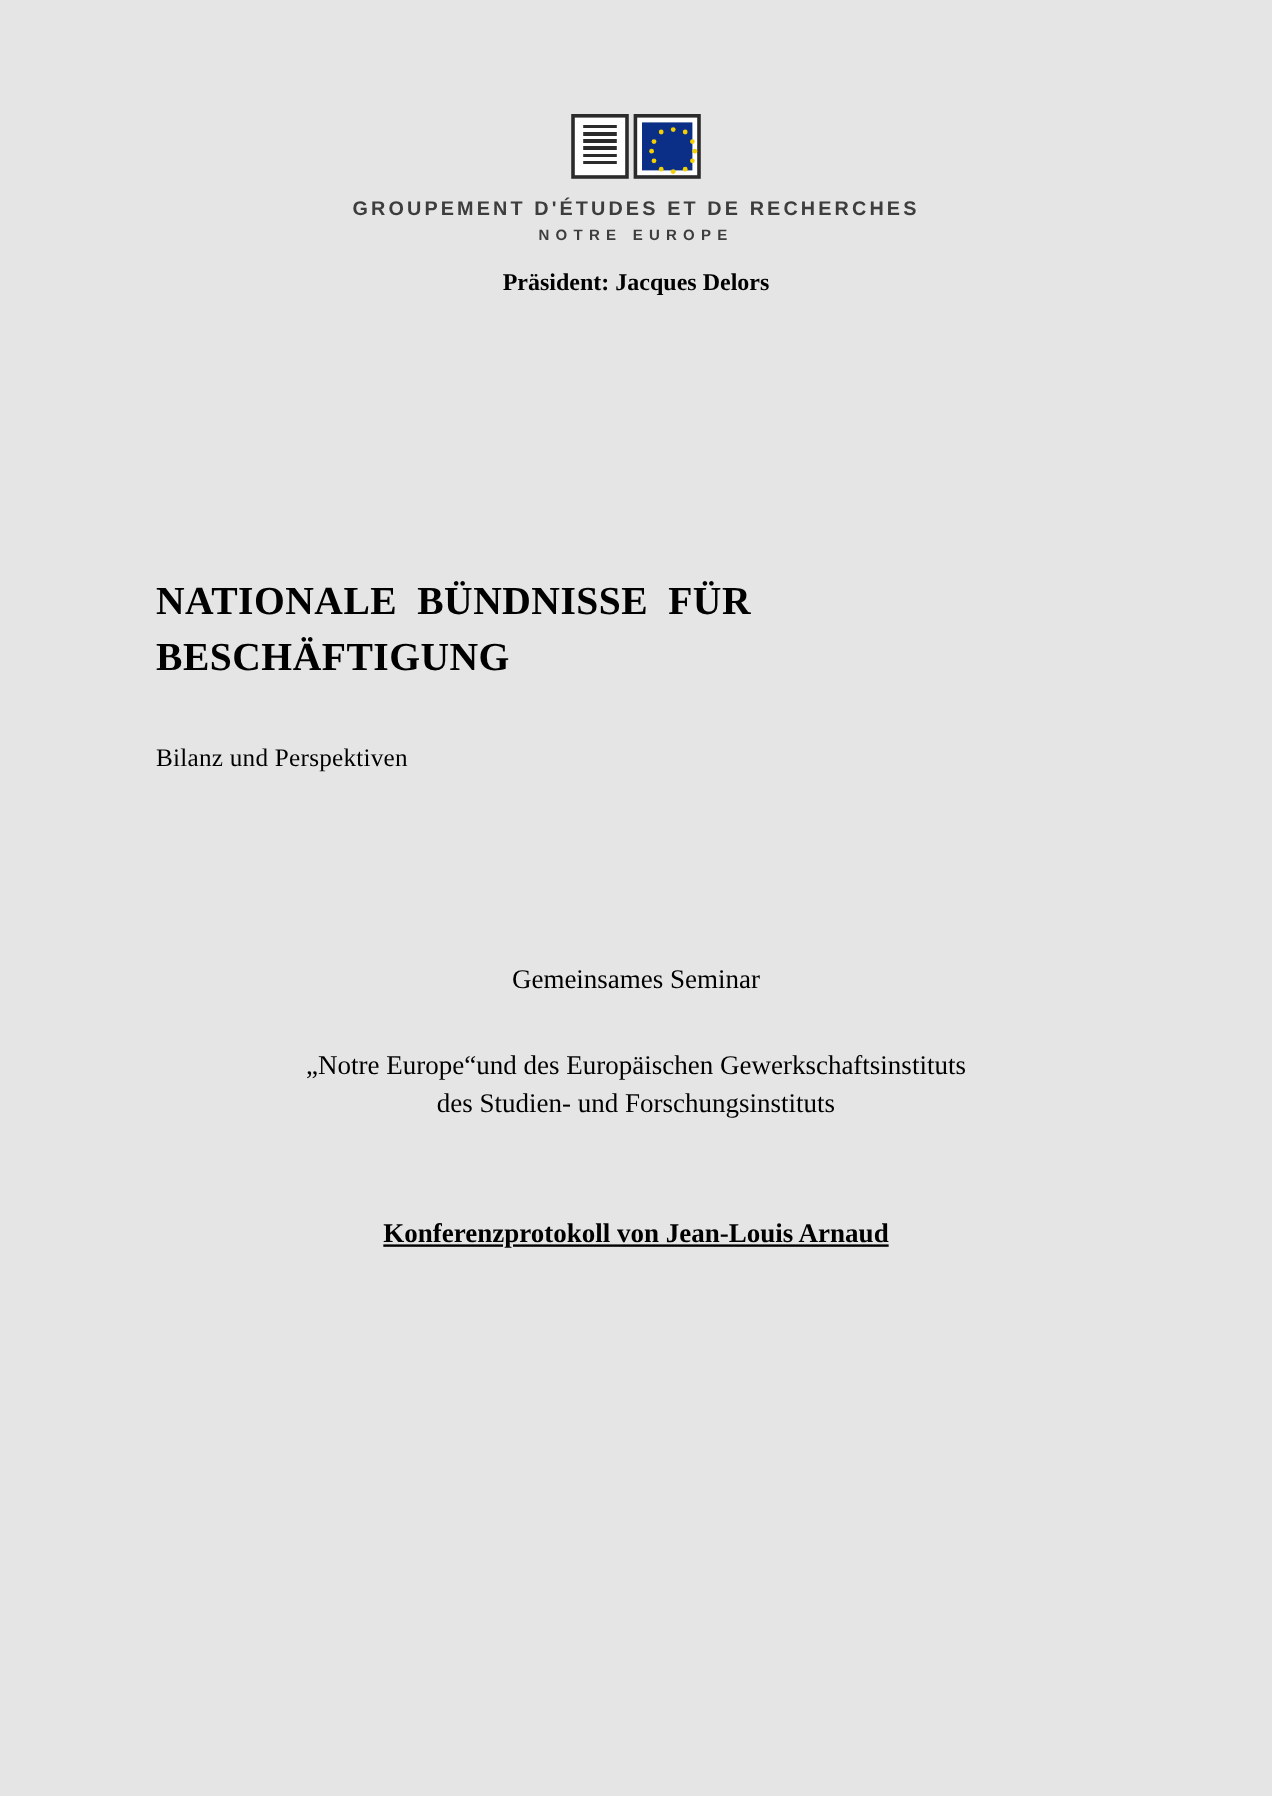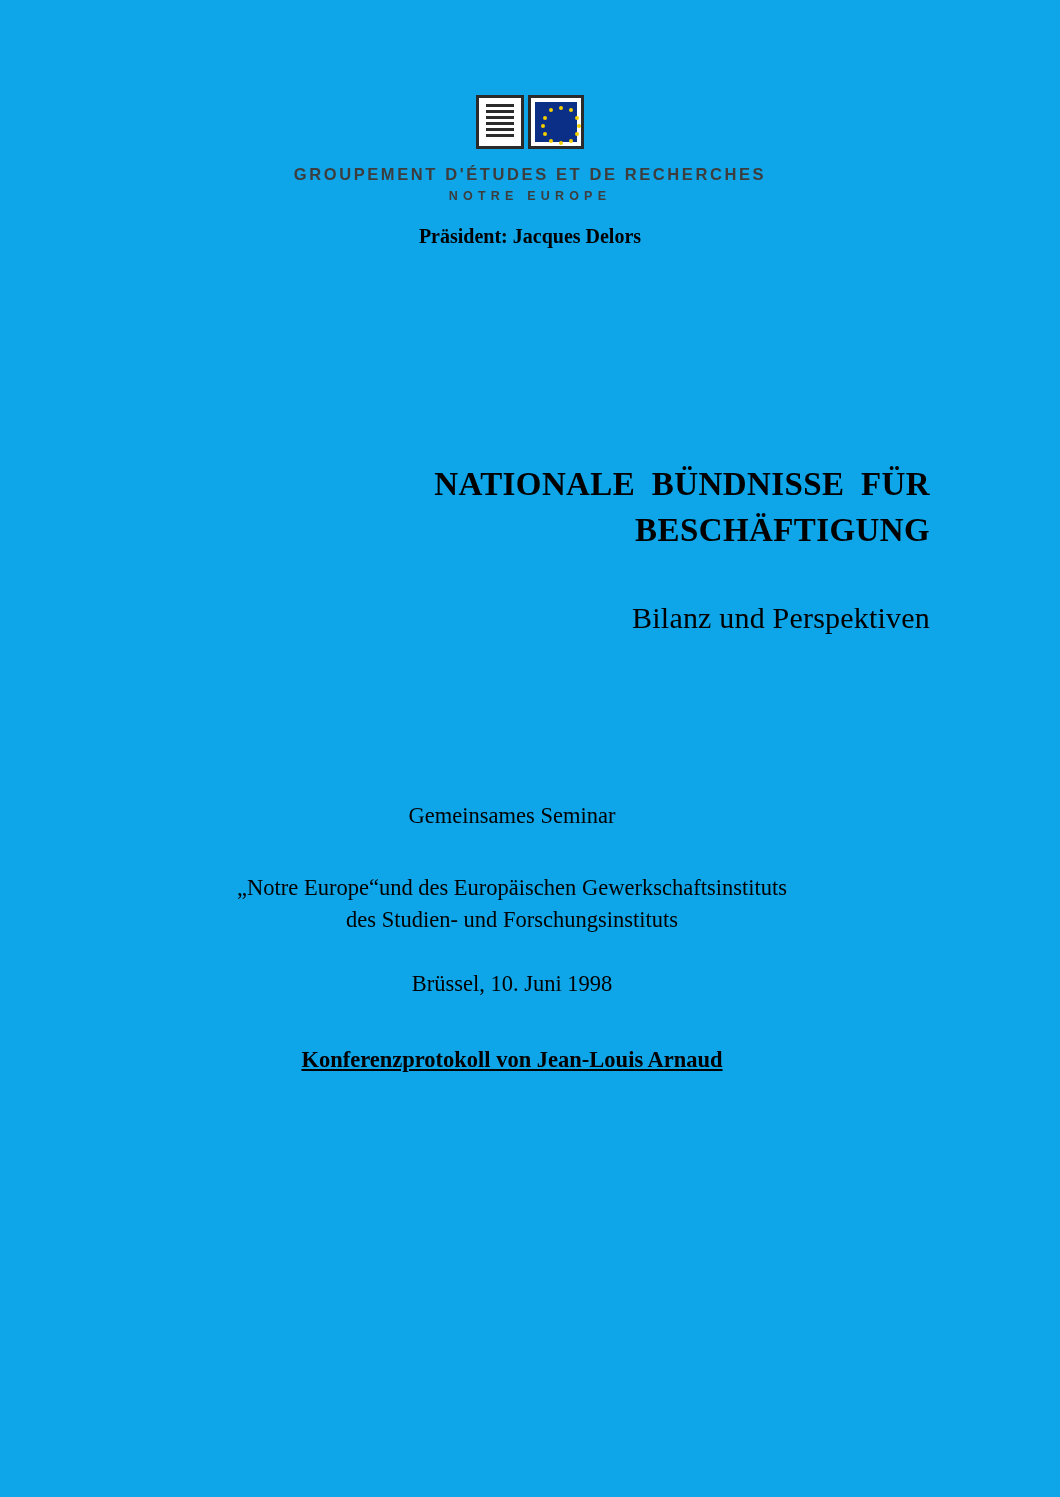--- a/index.html
+++ b/index.html
@@ -9,21 +9,21 @@
   }
   body {
     font-family: "Liberation Serif", serif;
     color: #000000;
   }
   .page {
     position: relative;
     width: 1060px;
     height: 1497px;
     margin: 0 auto;
-    background: #0ea5e9;
+    background: #e5e5e5;
     overflow: hidden;
   }
 
   
   .logo-block {
     position: absolute;
     top: 95px;
     left: 0;
     width: 1060px;
     text-align: center;
@@ -101,45 +101,45 @@
     margin-top: 22px;
     font-family: "Liberation Serif", serif;
     font-size: 20px;
     font-weight: bold;
     color: #000000;
   }
 
   
   .title-block {
     position: absolute;
-    top: 462px;
+    top: 480px;
     left: 130px;
     width: 800px;
-    text-align: right;
+    text-align: left;
   }
   .main-title {
     font-size: 33px;
     font-weight: bold;
     line-height: 1.38;
     letter-spacing: 0.4px;
     margin: 0;
     word-spacing: 8px;
   }
   .subtitle {
     margin: 48px 0 0 0;
-    font-size: 30px;
+    font-size: 21px;
     font-weight: normal;
     letter-spacing: 0.2px;
   }
 
   
   .info-block {
     position: absolute;
     top: 800px;
-    left: 92px;
+    left: 110px;
     width: 840px;
     text-align: center;
   }
   .info-line {
     font-size: 22.5px;
     line-height: 1.42;
     margin: 0;
   }
   .gap-lg { height: 40px; }
   .gap-md { height: 32px; }
@@ -187,18 +187,17 @@
     <h1 class="main-title">NATIONALE BÜNDNISSE FÜR BESCHÄFTIGUNG</h1>
     <div class="subtitle">Bilanz und Perspektiven</div>
   </div>
 
   <div class="info-block">
     <p class="info-line">Gemeinsames Seminar</p>
     <div class="gap-lg"></div>
     <p class="info-line">„Notre Europe“und des Europäischen Gewerkschaftsinstituts</p>
     <p class="info-line">des Studien- und Forschungsinstituts</p>
     <div class="gap-md"></div>
-    <p class="info-line">Brüssel, 10. Juni 1998</p>
     <div class="gap-xl"></div>
     <p class="info-line credit">Konferenzprotokoll von Jean-Louis Arnaud</p>
   </div>
 
 </div>
 
 </body></html>

